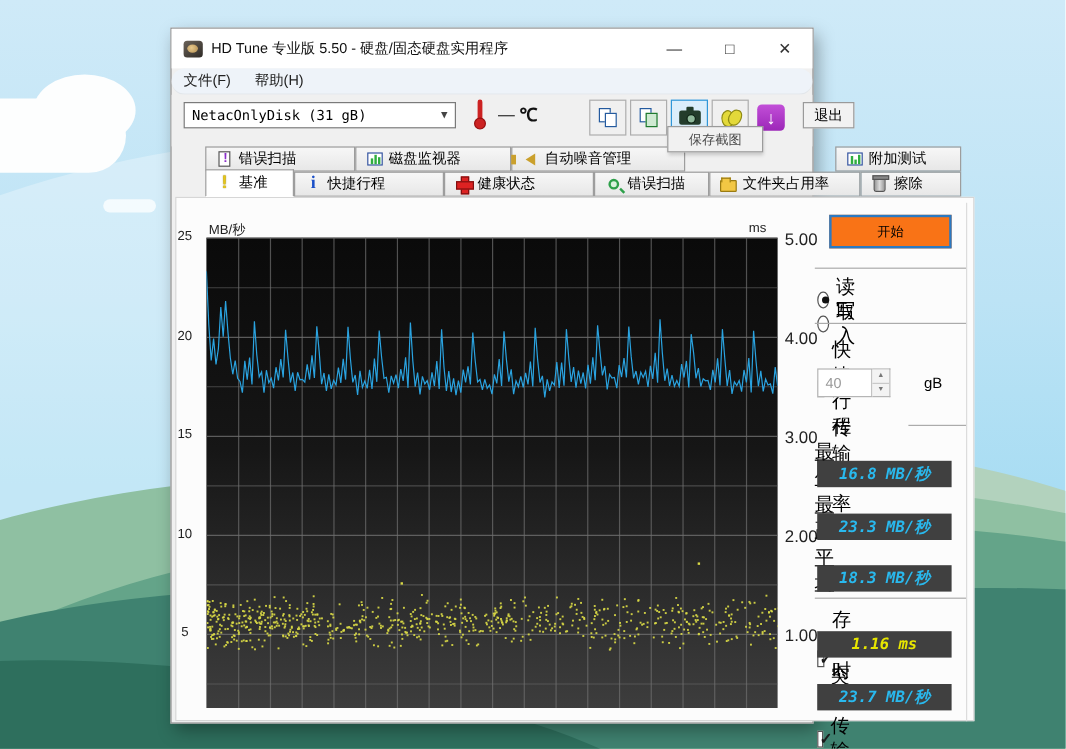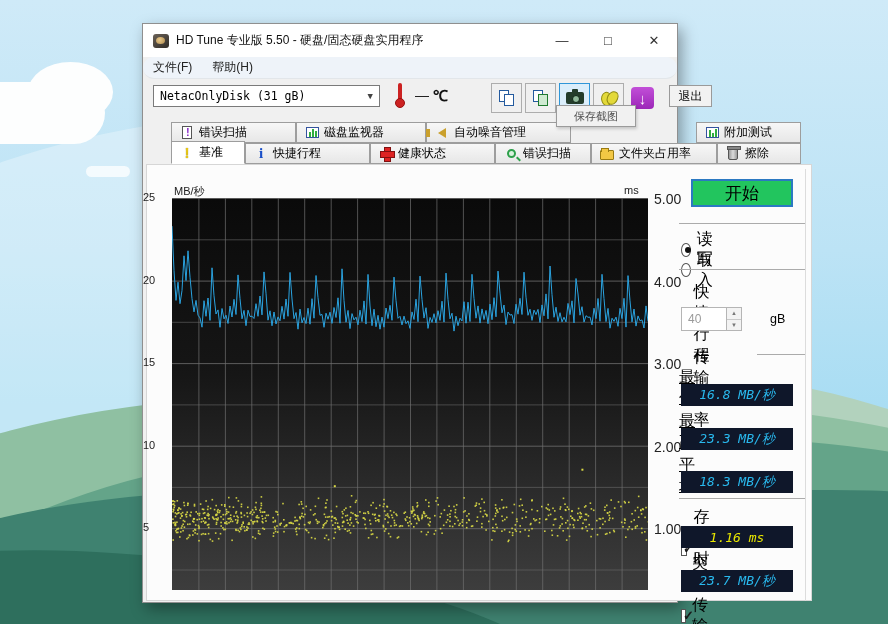--- a/index.html
+++ b/index.html
@@ -94,45 +94,45 @@
   .tab .ticon { width:14px; height:14px; display:inline-flex; align-items:center; justify-content:center; }
 
   
   .content { position:absolute; left:3px; top:140px; width:666px; height:437px; background:#fcfcfc;
     border:1px solid #d6d6d6; }
 
   
   .plot-wrap { position:absolute; left:29px; top:174px; width:476px; height:392px;
     background:linear-gradient(180deg,#0a0a0a 0%,#161616 45%,#3d3d3d 100%); }
   .axis-label { position:absolute; font-size:11px; color:#222; }
-  .tickL { position:absolute; width:22px; text-align:left; font-size:11px; color:#222; }
+  .tickL { position:absolute; width:22px; text-align:center; font-size:11px; color:#222; }
   .tickR { position:absolute; width:40px; text-align:left; font-size:14px; color:#222; }
 
   
   .rp-sep { position:absolute; left:536px; width:126px; height:1px; background:#ababab; }
   .start-btn { position:absolute; left:548px; top:155px; width:102px; height:28px;
-    background:#22c55e; border:2px solid #2b79c2; display:flex; align-items:center;
-    justify-content:center; font-size:17px; }
+    background:#f97316; border:2px solid #2b79c2; display:flex; align-items:center;
+    justify-content:center; font-size:11px; }
   .radio-row,.check-row { position:absolute; left:538px; display:flex; align-items:center; gap:6px; font-size:16px; }
   .radio { width:14px; height:14px; border:1px solid #555; border-radius:50%; background:#fff; position:relative; }
   .radio.sel::after { content:""; position:absolute; left:3px; top:3px; width:6px; height:6px; border-radius:50%; background:#111; }
   .checkbox { width:14px; height:14px; border:1px solid #555; background:#fff; position:relative; }
   .checkbox.checked::after { content:"\2713"; position:absolute; left:1px; top:-2px; font-size:13px; color:#1a1a1a; font-weight:bold; }
   .spinbox { position:absolute; left:538px; top:283px; width:46px; height:24px; background:#fff;
     border:1px solid #b5b5b5; color:#9a9a9a; font-size:12px; display:flex; align-items:center; padding-left:6px; }
   .spin-btns { position:absolute; left:584px; top:283px; width:15px; height:24px; border:1px solid #b5b5b5;
     border-left:none; display:flex; flex-direction:column; }
   .spin-btns div { flex:1; display:flex; align-items:center; justify-content:center; font-size:6px; color:#777;
     background:#f3f3f3; }
   .spin-btns div:first-child { border-bottom:1px solid #c9c9c9; }
   .unit-label { position:absolute; left:627px; top:288px; font-size:12.5px; }
   .stat-label { position:absolute; left:536px; font-size:16px;text-decoration:underline; }
-  .lcd { position:absolute; left:538px; width:112px; height:22px; background:#0f172a;
+  .lcd { position:absolute; left:538px; width:112px; height:22px; background:#404040;
     display:flex; align-items:center; justify-content:center;
-    font-family:"DejaVu Sans Mono", monospace; font-weight:normal; font-style:italic; font-size:13px; }
+    font-family:"DejaVu Sans Mono", monospace; font-weight:bold; font-style:italic; font-size:13px; }
   .lcd.cyan { color:#29b9ee; } .lcd.yellow { color:#e8e700; }
   .panel-edge { position:absolute; left:662px; top:145px; width:1px; height:432px; background:#dcdcdc; }
 
   
   .gi-page { width:10px; height:13px; background:#fff; border:1px solid #555; position:relative; }
   .gi-page::after { content:"!"; position:absolute; left:3px; top:-1px; color:#8b2fc9; font-weight:bold; font-size:11px; }
   .gi-chart { width:13px; height:11px; background:#fff; border:1px solid #33539e; position:relative; overflow:hidden; }
   .gi-chart i { position:absolute; bottom:0; width:2px; background:#2fae3f; }
   .gi-speaker { width:0; height:0; border-top:5px solid transparent; border-bottom:5px solid transparent;
     border-right:8px solid #caa02c; position:relative; }

